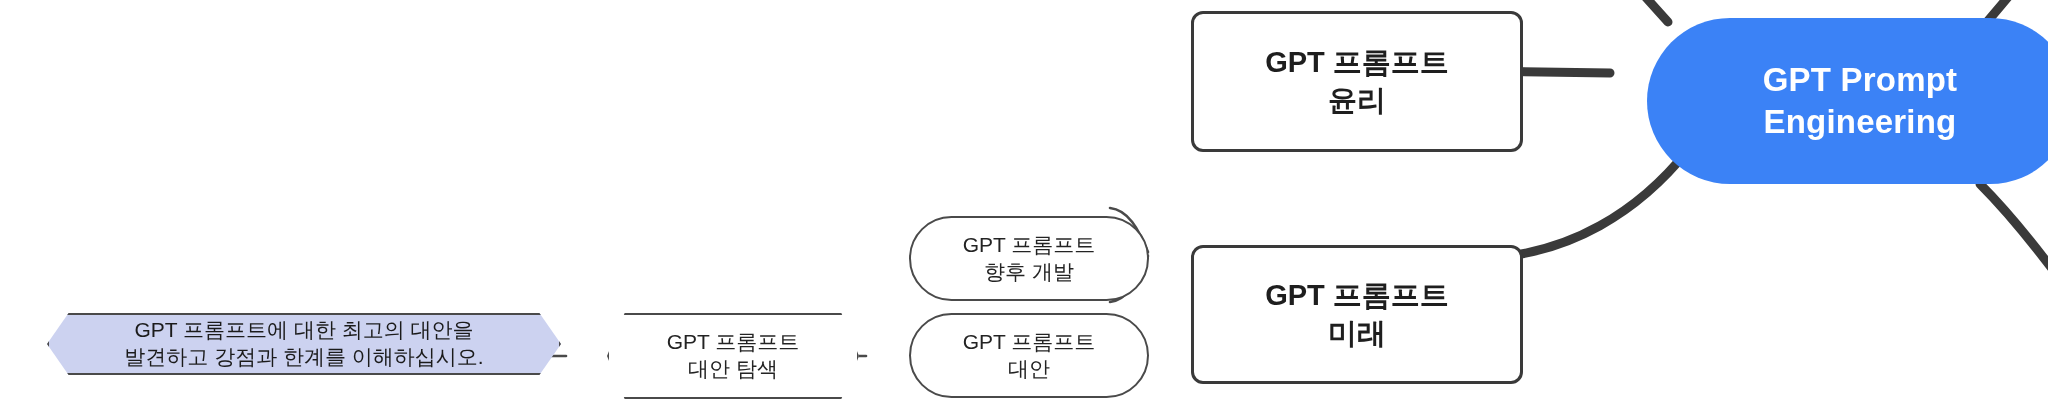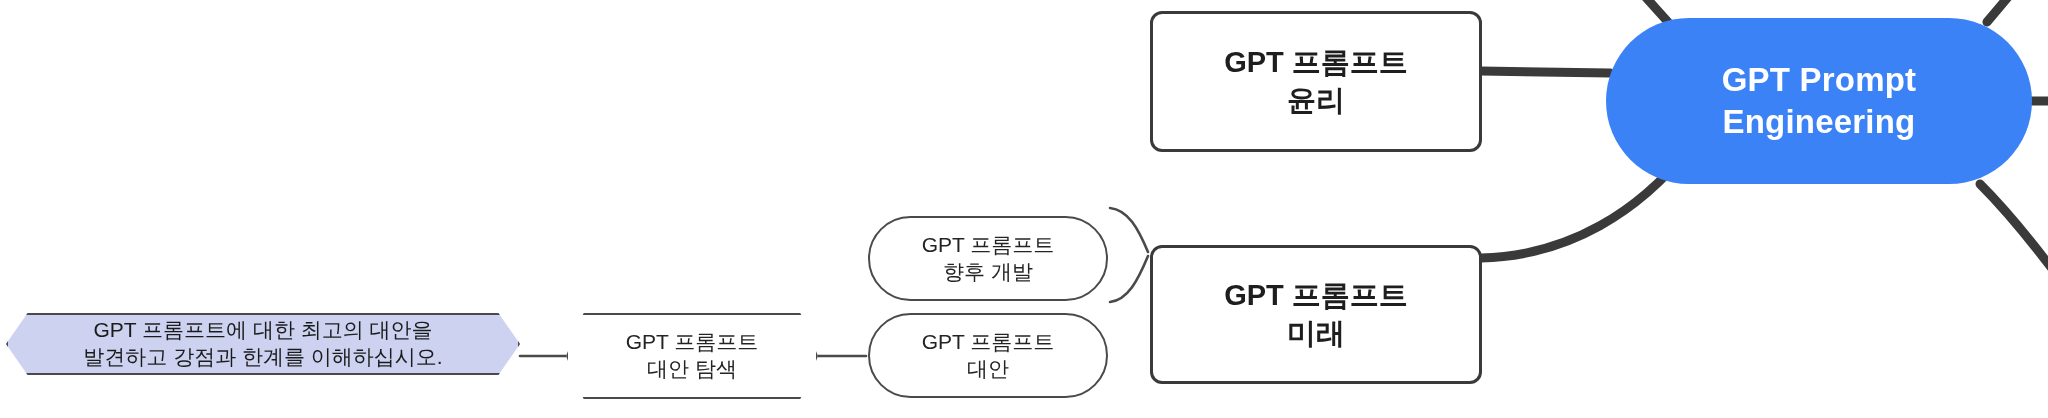--- a/index.html
+++ b/index.html
@@ -27,20 +27,21 @@
   }
   .node {
     position: absolute;
     box-sizing: border-box;
     display: flex;
     align-items: center;
     justify-content: center;
     text-align: center;
     line-height: 1.28;
     white-space: pre-line;
+    margin-left: 41px;
   }
 
   
   .node-root {
     border-radius: 999px;
     color: #ffffff;
     font-weight: bold;
     font-size: 33px;
     letter-spacing: 0.2px;
   }

